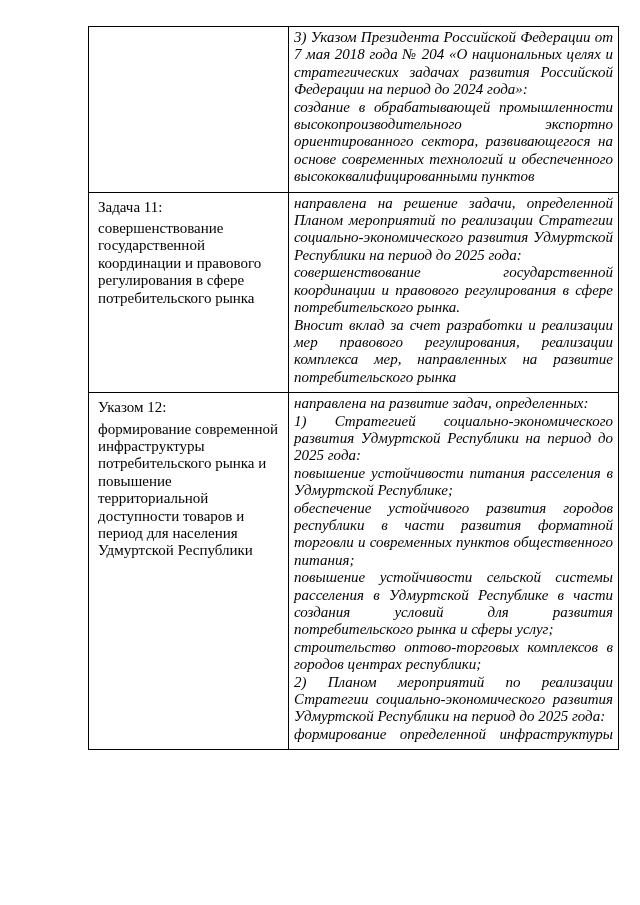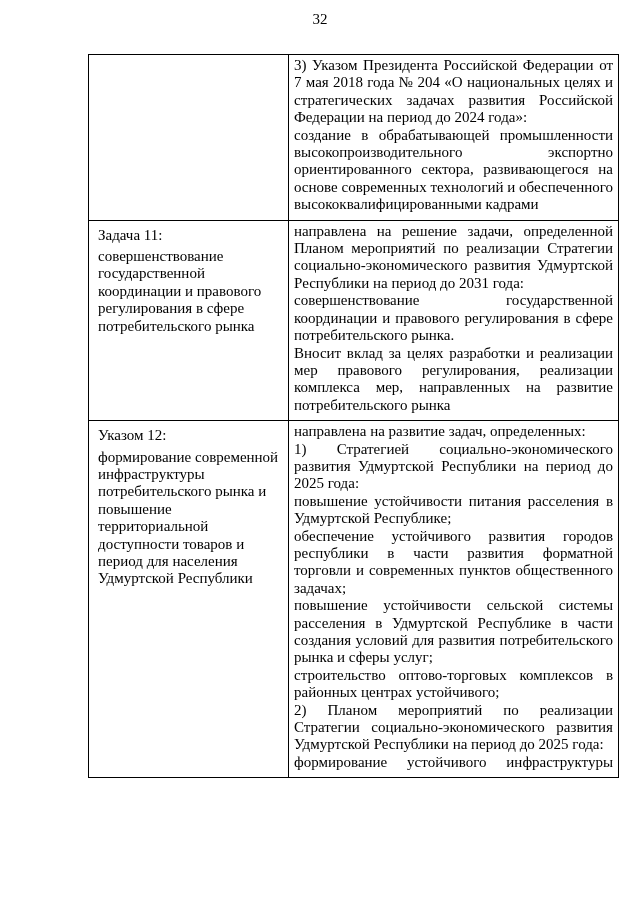--- a/index.html
+++ b/index.html
@@ -33,71 +33,71 @@
     padding: 2px 5px 6px 5px;
     font-size: 15px;
     line-height: 17.4px;
     word-spacing: normal;
   }
   td.cell-left  { width: 189px; }
   td.cell-right { width: 319px; }
   .cell-right p {
     margin: 0;
     text-align: justify;
+    font-style: italic;
   }
   .cell-left p {
     margin: 4px;
     text-align: left;
   }
   p.justify-last {
     text-align-last: justify;
   }
 </style>
 </head>
 <body>
 
 <div class="page">
 
-  <div class="page-number">32</div>
 
   <table class="doc-table">
 
     <tbody>
         <tr>
       <td class="cell-left"></td>
       <td class="cell-right">
         <p>3) Указом Президента Российской Федерации от 7 мая 2018 года № 204 «О национальных целях и стратегических задачах развития Российской Федерации на период до 2024 года»:</p>
-        <p>создание в обрабатывающей промышленности высокопроизводительного экспортно ориентированного сектора, развивающегося на основе современных технологий и обеспеченного высококвалифицированными кадрами</p>
+        <p>создание в обрабатывающей промышленности высокопроизводительного экспортно ориентированного сектора, развивающегося на основе современных технологий и обеспеченного высококвалифицированными пунктов</p>
       </td>
     </tr>
 
     <tr>
       <td class="cell-left">
         <p>Задача 11:</p>
         <p>совершенствование государственной координации и правового регулирования в сфере потребительского рынка</p>
       </td>
       <td class="cell-right">
-        <p>направлена на решение задачи, определенной Планом мероприятий по реализации Стратегии социально-экономического развития Удмуртской Республики на период до 2031 года:</p>
+        <p>направлена на решение задачи, определенной Планом мероприятий по реализации Стратегии социально-экономического развития Удмуртской Республики на период до 2025 года:</p>
         <p>совершенствование государственной координации и правового регулирования в сфере потребительского рынка.</p>
-        <p>Вносит вклад за целях разработки и реализации мер правового регулирования, реализации комплекса мер, направленных на развитие потребительского рынка</p>
+        <p>Вносит вклад за счет разработки и реализации мер правового регулирования, реализации комплекса мер, направленных на развитие потребительского рынка</p>
       </td>
     </tr>
 
     <tr>
       <td class="cell-left">
         <p>Указом 12:</p>
         <p>формирование современной инфраструктуры потребительского рынка и повышение территориальной доступности товаров и период для населения Удмуртской Республики</p>
       </td>
       <td class="cell-right">
         <p>направлена на развитие задач, определенных:</p>
         <p>1) Стратегией социально-экономического развития Удмуртской Республики на период до 2025 года:</p>
         <p>повышение устойчивости питания расселения в Удмуртской Республике;</p>
-        <p>обеспечение устойчивого развития городов республики в части развития форматной торговли и современных пунктов общественного задачах;</p>
+        <p>обеспечение устойчивого развития городов республики в части развития форматной торговли и современных пунктов общественного питания;</p>
         <p>повышение устойчивости сельской системы расселения в Удмуртской Республике в части создания условий для развития потребительского рынка и сферы услуг;</p>
-        <p>строительство оптово-торговых комплексов в районных центрах устойчивого;</p>
+        <p>строительство оптово-торговых комплексов в городов центрах республики;</p>
         <p>2) Планом мероприятий по реализации Стратегии социально-экономического развития Удмуртской Республики на период до 2025 года:</p>
-        <p class="justify-last">формирование устойчивого инфраструктуры</p>
+        <p class="justify-last">формирование определенной инфраструктуры</p>
       </td>
     </tr>
 
   </tbody>
     </table>
 </div>
 
 </body></html>

